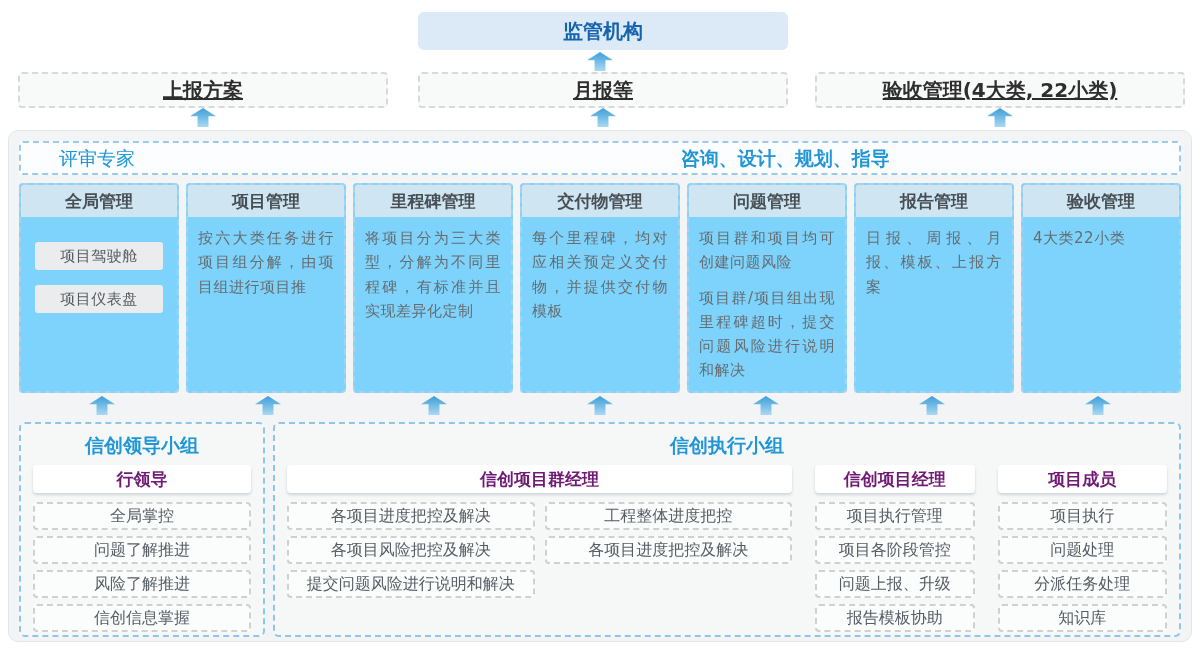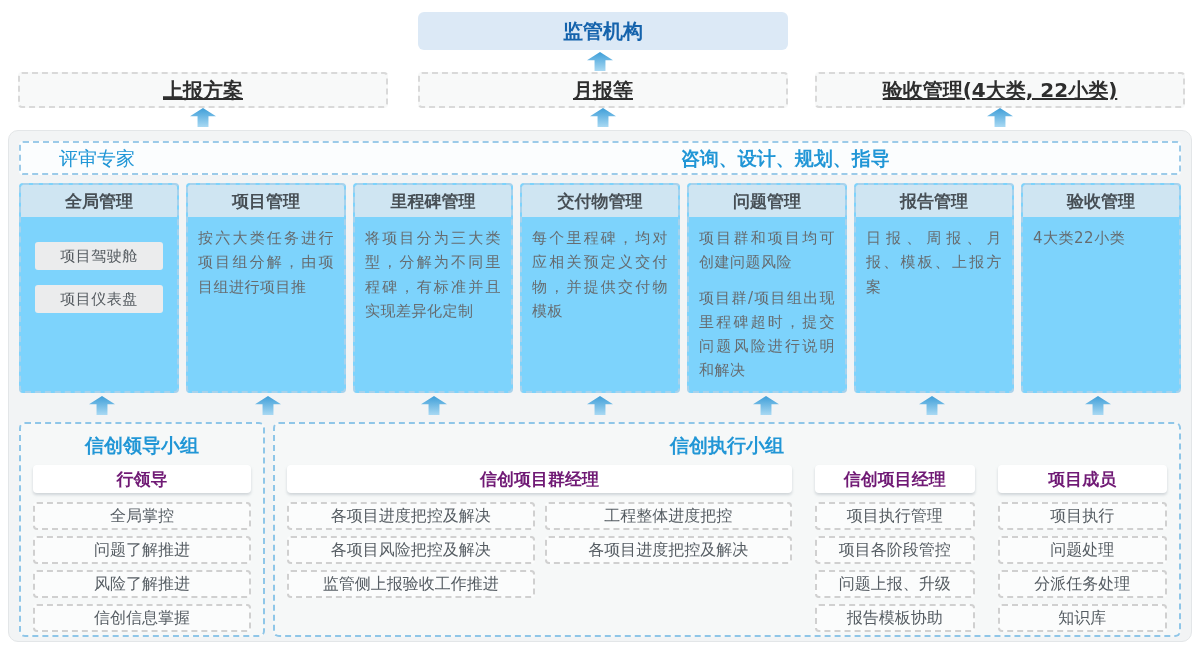--- a/index.html
+++ b/index.html
@@ -207,21 +207,21 @@
         <div class="group-title">信创执行小组</div>
         <div class="exec-cols">
 
           <div class="pgm">
             <div class="role-header">信创项目群经理</div>
             <div class="pgm-grid">
               <div class="item">各项目进度把控及解决</div>
               <div class="item">工程整体进度把控</div>
               <div class="item">各项目风险把控及解决</div>
               <div class="item">各项目进度把控及解决</div>
-              <div class="item">监管侧上报验收工作推进</div>
+              <div class="item">提交问题风险进行说明和解决</div>
             </div>
           </div>
 
           <div class="pm">
             <div class="role-header">信创项目经理</div>
             <div class="item">项目执行管理</div>
             <div class="item">项目各阶段管控</div>
             <div class="item">问题上报、升级</div>
             <div class="item">报告模板协助</div>
           </div>

